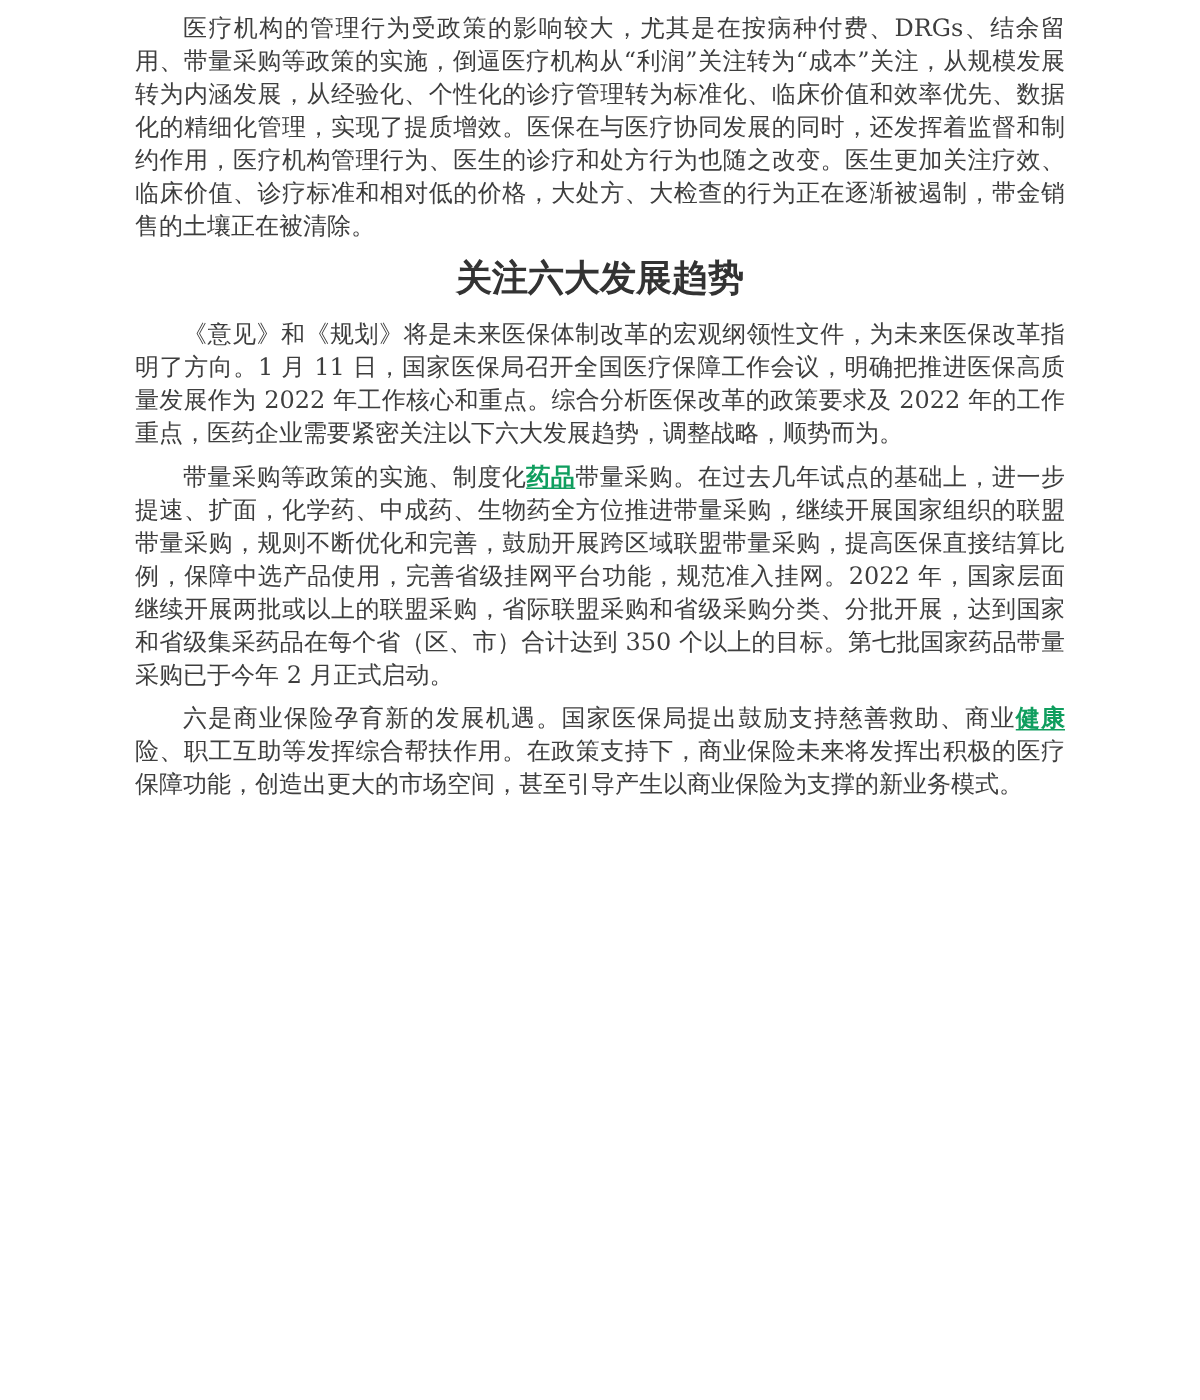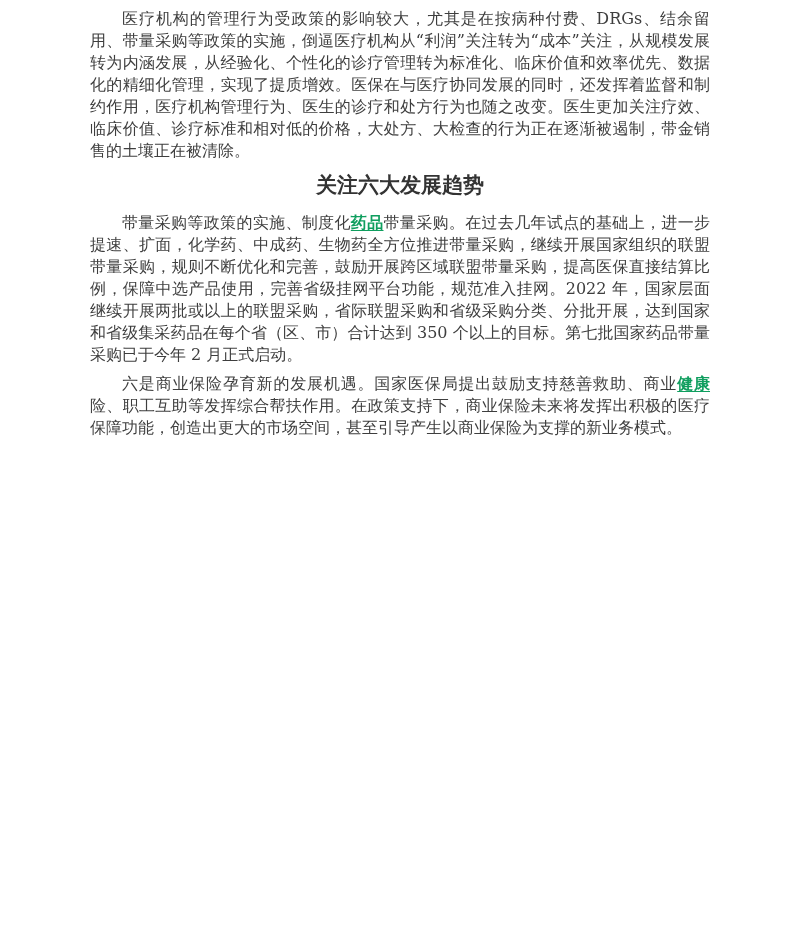--- a/index.html
+++ b/index.html
@@ -27,21 +27,21 @@
     text-align: justify;
     overflow: hidden;
   }
   .para {
     margin: 0 0 7px 0;
     text-indent: 2em;
     word-break: break-all;
   }
   .heading {
     margin: 8px 0 12px 0;
-    font-size: 21px;
+    font-size: 24px;
     line-height: 30px;
     font-weight: bold;
     text-align: center;
     text-indent: 0;
     color: var(--heading-color);
   }
   .inline-link {
     color: var(--link-color);
     font-weight: bold;
     text-decoration: underline;
@@ -52,20 +52,21 @@
 </head>
 <body>
 
 <div class="page">
 
   <p class="para"><span>医疗机构的管理行为受政策的影响较大，尤其是在按病种付费、DRGs、结余留用、带量采购等政策的实施，倒逼医疗机构从“利润”关注转为“成本”关注，从规模发展转为内涵发展，从经验化、个性化的诊疗管理转为标准化、临床价值和效率优先、数据化的精细化管理，实现了提质增效。医保在与医疗协同发展的同时，还发挥着监督和制约作用，医疗机构管理行为、医生的诊疗和处方行为也随之改变。医生更加关注疗效、临床价值、诊疗标准和相对低的价格，大处方、大检查的行为正在逐渐被遏制，带金销售的土壤正在被清除。</span></p>
 
 
   <h1 class="heading">关注六大发展趋势</h1>
 
+  <p class="para"><span>《意见》和《规划》将是未来医保体制改革的宏观纲领性文件，为未来医保改革指明了方向。1 月 11 日，国家医保局召开全国医疗保障工作会议，明确把推进医保高质量发展作为 2022 年工作核心和重点。综合分析医保改革的政策要求及 2022 年的工作重点，医药企业需要紧密关注以下六大发展趋势，调整战略，顺势而为。</span></p>
 
 
 
 
   <p class="para"><span>带量采购等政策的实施、制度化</span><a class="inline-link">药品</a><span>带量采购。在过去几年试点的基础上，进一步提速、扩面，化学药、中成药、生物药全方位推进带量采购，继续开展国家组织的联盟带量采购，规则不断优化和完善，鼓励开展跨区域联盟带量采购，提高医保直接结算比例，保障中选产品使用，完善省级挂网平台功能，规范准入挂网。2022 年，国家层面继续开展两批或以上的联盟采购，省际联盟采购和省级采购分类、分批开展，达到国家和省级集采药品在每个省（区、市）合计达到 350 个以上的目标。第七批国家药品带量采购已于今年 2 月正式启动。</span></p>
 
 
   <p class="para"><span>六是商业保险孕育新的发展机遇。国家医保局提出鼓励支持慈善救助、商业</span><a class="inline-link">健康</a><span>险、职工互助等发挥综合帮扶作用。在政策支持下，商业保险未来将发挥出积极的医疗保障功能，创造出更大的市场空间，甚至引导产生以商业保险为支撑的新业务模式。</span></p>
 
 </div>

